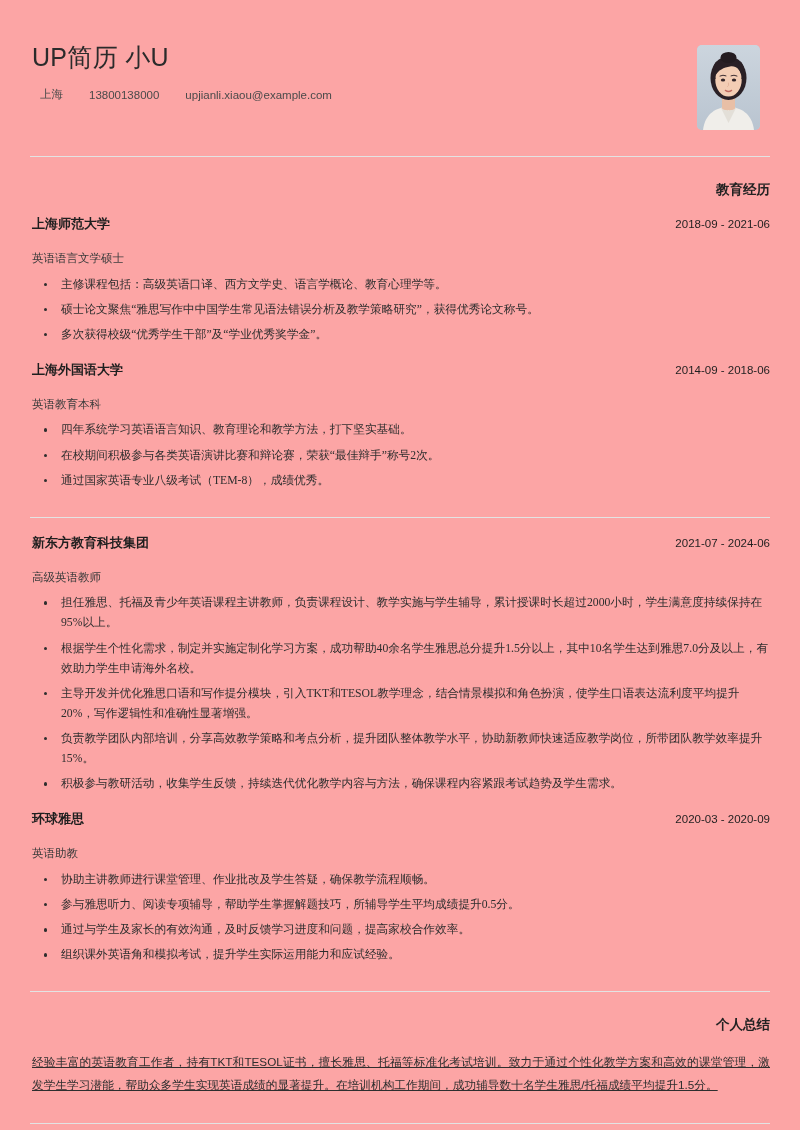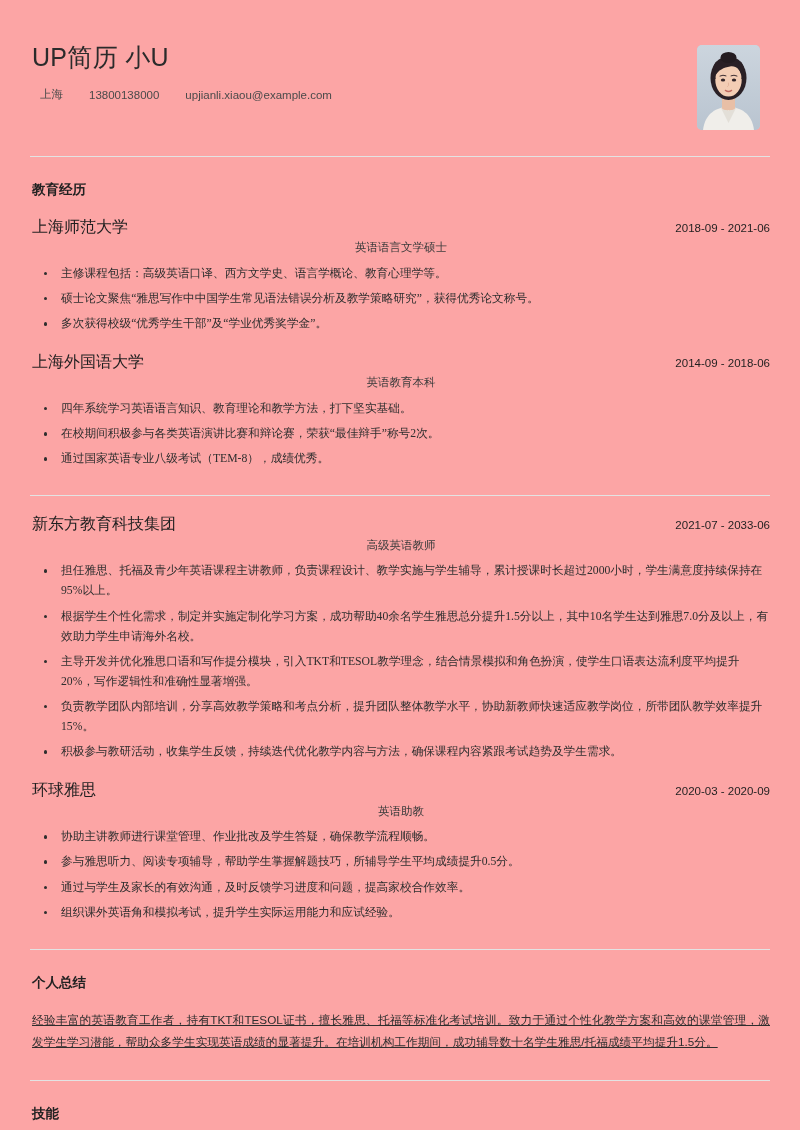--- a/index.html
+++ b/index.html
@@ -72,47 +72,48 @@
     background: #e3e3e3;
     margin: 0 0 0 0;
   }
 
   .section-title {
     font-size: 13.5px;
     font-weight: bold;
     color: #222222;
     margin: 24px 0 0 0;
     padding-left: 2px;
+    text-align: right;
   }
 
   .entry { margin-top: 16px; padding-left: 2px; }
 
   .entry-head {
     display: flex;
     justify-content: space-between;
     align-items: baseline;
   }
   .entry-org {
-    font-size: 16px;
-    font-weight: normal;
+    font-size: 13px;
+    font-weight: bold;
     color: #1f1f1f;
     line-height: 1.45;
   }
   .entry-date {
     font-size: 11.5px;
     font-weight: normal;
     color: #1f1f1f;
     white-space: nowrap;
     line-height: 1.45;
   }
   .entry-sub {
     display: flex;
-    justify-content: center;
+    justify-content: flex-start;
     align-items: baseline;
-    margin-top: 1px;
+    margin-top: 16px;
     font-family: Liberation Serif, serif;
   }
   .entry-role {
     font-size: 11.5px;
     color: #3c3c3c;
     line-height: 1.45;
   }
   .entry-meta {
     font-size: 11.5px;
     color: #3c3c3c;
@@ -249,21 +250,21 @@
     </div>
   </div>
 
   <div class="section">
     <div class="sec-gap"></div>
     <div class="divider"></div>
 
     <div class="entry">
       <div class="entry-head">
         <span class="entry-org">新东方教育科技集团</span>
-        <span class="entry-date">2021-07 - 2033-06</span>
+        <span class="entry-date">2021-07 - 2024-06</span>
       </div>
       <div class="entry-sub">
         <span class="entry-role">高级英语教师</span>
         <span class="entry-meta"></span>
       </div>
       <ul class="bullets">
         <li>担任雅思、托福及青少年英语课程主讲教师，负责课程设计、教学实施与学生辅导，累计授课时长超过2000小时，学生满意度持续保持在95%以上。</li>
         <li>根据学生个性化需求，制定并实施定制化学习方案，成功帮助40余名学生雅思总分提升1.5分以上，其中10名学生达到雅思7.0分及以上，有效助力学生申请海外名校。</li>
         <li>主导开发并优化雅思口语和写作提分模块，引入TKT和TESOL教学理念，结合情景模拟和角色扮演，使学生口语表达流利度平均提升20%，写作逻辑性和准确性显著增强。</li>
         <li>负责教学团队内部培训，分享高效教学策略和考点分析，提升团队整体教学水平，协助新教师快速适应教学岗位，所带团队教学效率提升15%。</li>

